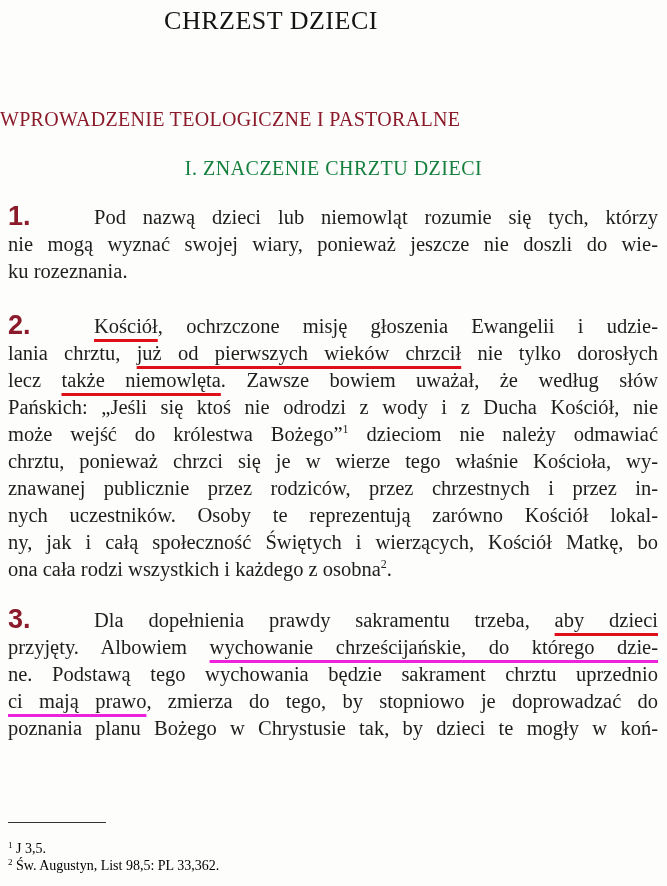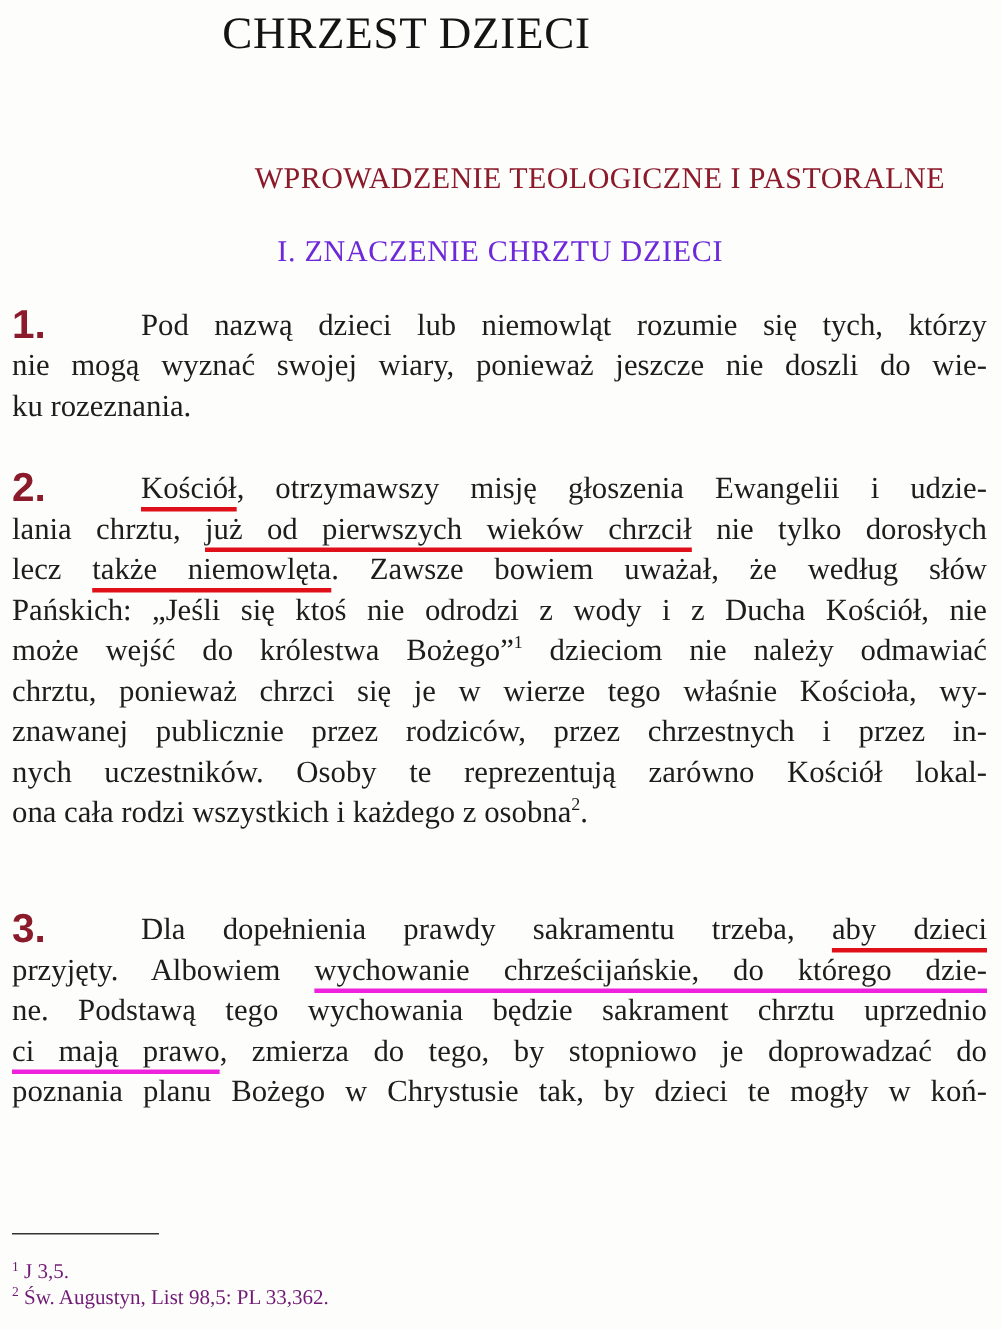--- a/index.html
+++ b/index.html
@@ -5,29 +5,29 @@
   html, body { margin: 0; padding: 0; }
   body {
     width: 667px; height: 886px; overflow: hidden;
     background: #fdfdfb;
     font-family: "Liberation Serif", "DejaVu Serif", serif;
     color: #1d1d1d;
     position: relative;
   }
   .title {
     position: absolute; top: 6px; left: 0; width: 542px;
-    text-align: center; font-size: 30px; letter-spacing: 0.5px; color: #141414;
+    text-align: center; font-size: 26px; letter-spacing: 0.5px; color: #141414;
   }
   .section-heading {
     position: absolute; top: 108px; left: 0; width: 630px;
-    text-align: right; font-size: 20px; color: #8b1a2a; letter-spacing: 0.3px; font-family: Liberation Serif, serif;
+    text-align: left; font-size: 20px; color: #8b1a2a; letter-spacing: 0.3px; font-family: Liberation Serif, serif;
   }
   .subheading {
     position: absolute; top: 157px; left: 0; width: 667px;
-    text-align: center; font-size: 20px; color: #6d28d9; letter-spacing: 0.5px;
+    text-align: center; font-size: 20px; color: #15803d; letter-spacing: 0.5px;
   }
   .para {
     position: absolute; left: 8px; width: 650px;
   }
   .line {
     position: relative; height: 27px; line-height: 27px;
     font-size: 20.5px; white-space: nowrap;
     text-align-last: justify; text-align: justify;
   }
   .line.last { text-align-last: left; }
@@ -37,45 +37,46 @@
     font-weight: bold; font-size: 27px; color: #8b1a2a;
   }
   .indent { display: inline-block; width: 86px; }
   .ul-red { text-decoration: underline; text-decoration-color: #e0101a; text-decoration-thickness: 3px; text-underline-offset: 6px; }
   .ul-mag { text-decoration: underline; text-decoration-color: #ee22dd; text-decoration-thickness: 3px; text-underline-offset: 6px; }
   sup { font-size: 12px; line-height: 0; vertical-align: 8px; }
   .fn-rule {
     position: absolute; left: 8px; top: 822px; width: 98px; height: 1px; background: #333;
   }
   .footnotes { position: absolute; left: 8px; top: 840px; }
-  .fn { font-size: 14px; line-height: 17px; color: #701a75; }
+  .fn { font-size: 14px; line-height: 17px; color: #000000; }
   .fn sup { font-size: 9px; vertical-align: 5px; }
 </style>
 </head>
 <body>
 
 <div class="title">CHRZEST DZIECI</div>
 <div class="section-heading">WPROWADZENIE TEOLOGICZNE I PASTORALNE</div>
 <div class="subheading">I. ZNACZENIE CHRZTU DZIECI</div>
 
 <div class="para" style="top:204px;">
   <div class="line"><span class="num">1.</span><span class="indent"></span><span>Pod nazwą dzieci lub niemowląt rozumie się tych, którzy</span></div>
   <div class="line"><span>nie mogą wyznać swojej wiary, ponieważ jeszcze nie doszli do wie-</span></div>
   <div class="line last"><span>ku rozeznania.</span></div>
 </div>
 
 <div class="para" style="top:313px;">
-  <div class="line"><span class="num">2.</span><span class="indent"></span><span class="ul-red">Kościół</span><span>, otrzymawszy misję głoszenia Ewangelii i udzie-</span></div>
+  <div class="line"><span class="num">2.</span><span class="indent"></span><span class="ul-red">Kościół</span><span>, ochrzczone misję głoszenia Ewangelii i udzie-</span></div>
   <div class="line"><span>lania chrztu, </span><span class="ul-red">już od pierwszych wieków chrzcił</span><span> nie tylko dorosłych</span></div>
   <div class="line"><span>lecz </span><span class="ul-red">także niemowlęta</span><span>. Zawsze bowiem uważał, że według słów</span></div>
   <div class="line"><span>Pańskich: „Jeśli się ktoś nie odrodzi z wody i z Ducha Kościół, nie</span></div>
   <div class="line"><span>może wejść do królestwa Bożego”</span><sup>1</sup><span> dzieciom nie należy odmawiać</span></div>
   <div class="line"><span>chrztu, ponieważ chrzci się je w wierze tego właśnie Kościoła, wy-</span></div>
   <div class="line"><span>znawanej publicznie przez rodziców, przez chrzestnych i przez in-</span></div>
   <div class="line"><span>nych uczestników. Osoby te reprezentują zarówno Kościół lokal-</span></div>
+  <div class="line"><span>ny, jak i całą społeczność Świętych i wierzących, Kościół Matkę, bo</span></div>
   <div class="line last"><span>ona cała rodzi wszystkich i każdego z osobna</span><sup>2</sup><span>.</span></div>
 </div>
 
 <div class="para" style="top:607px;">
   <div class="line"><span class="num">3.</span><span class="indent"></span><span>Dla dopełnienia prawdy sakramentu trzeba, </span><span class="ul-red">aby dzieci</span></div>
   <div class="line"><span>przyjęty. Albowiem </span><span class="ul-mag">wychowanie chrześcijańskie, do którego dzie-</span></div>
   <div class="line"><span>ne. Podstawą tego wychowania będzie sakrament chrztu uprzednio</span></div>
   <div class="line"><span class="ul-mag">ci mają prawo</span><span>, zmierza do tego, by stopniowo je doprowadzać do</span></div>
   <div class="line"><span>poznania planu Bożego w Chrystusie tak, by dzieci te mogły w koń-</span></div>
 </div>

